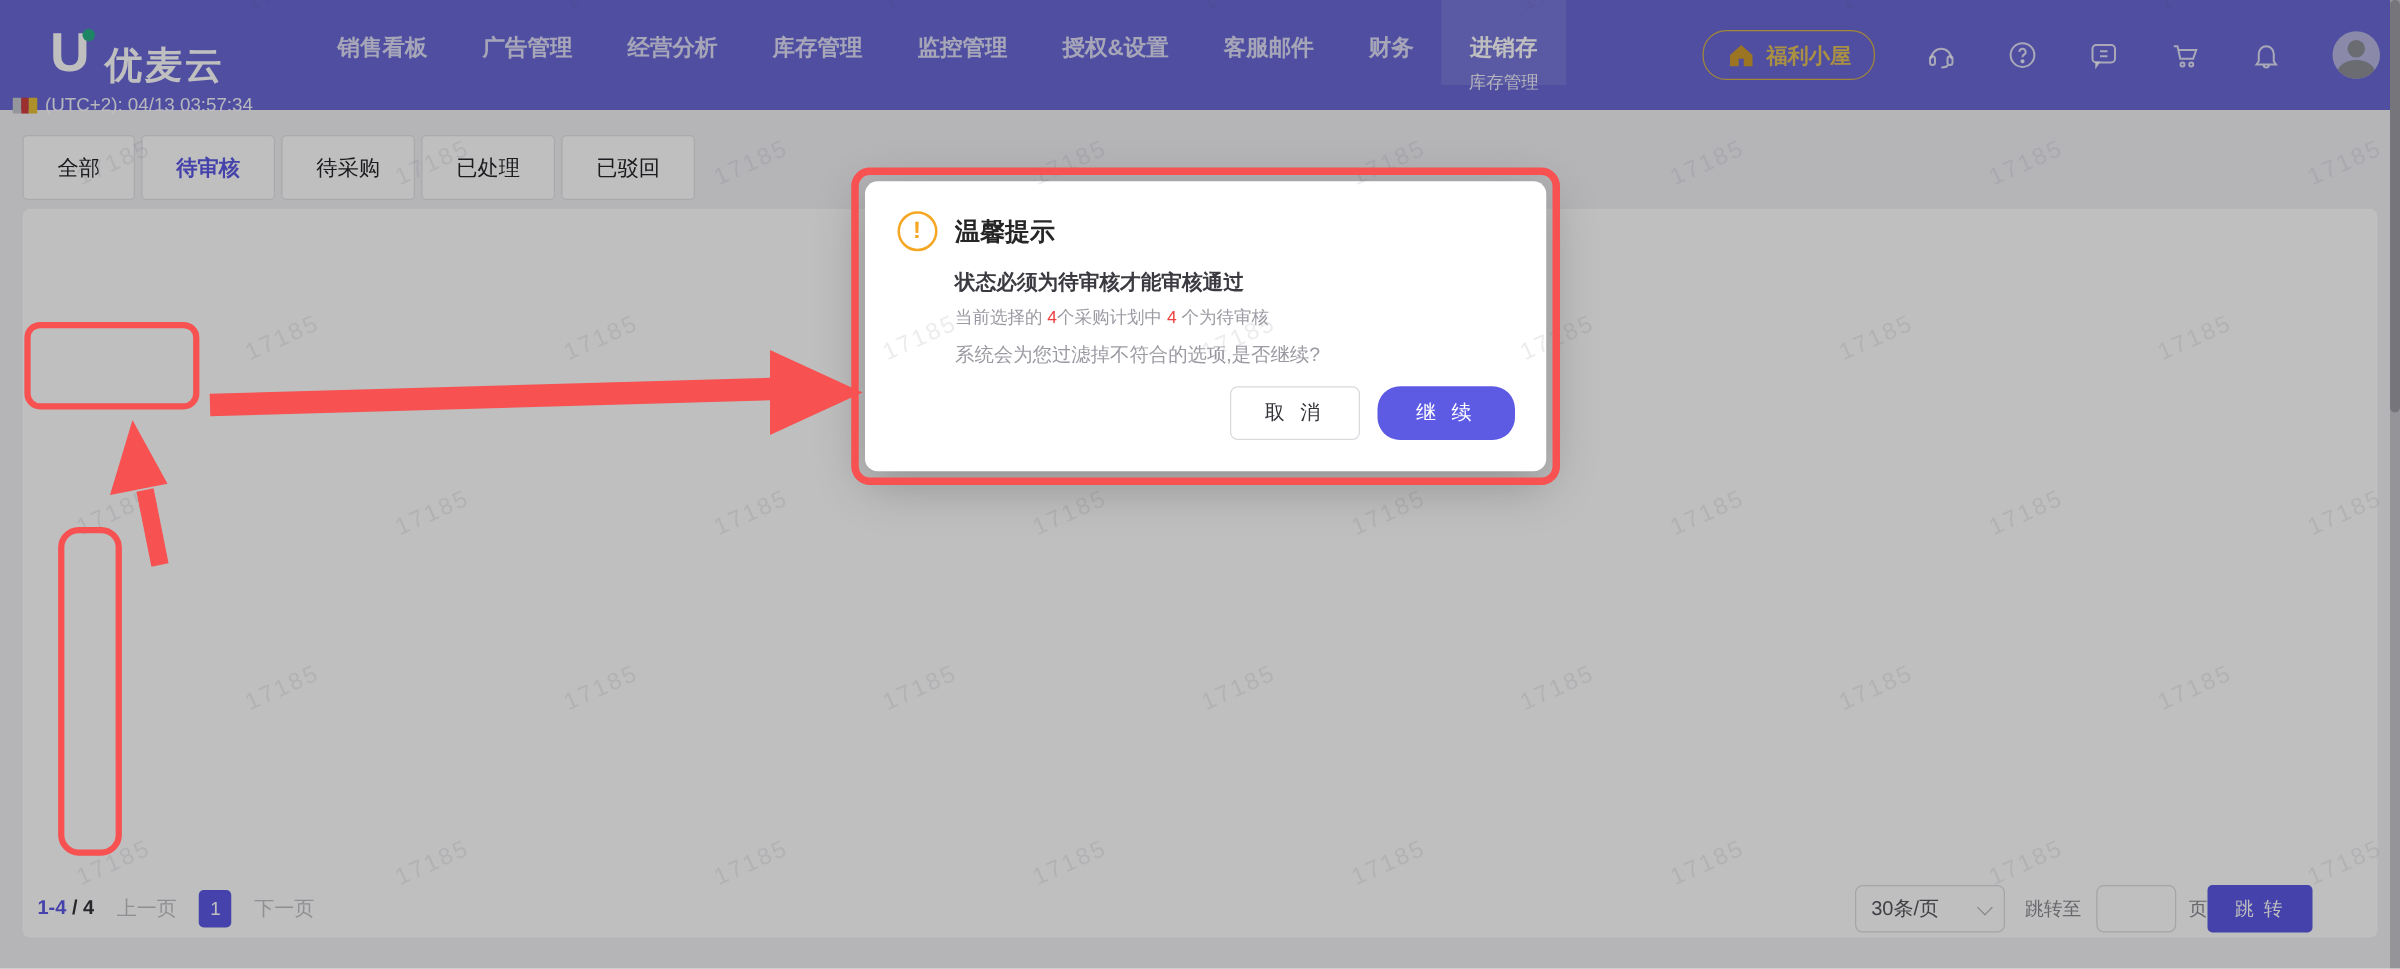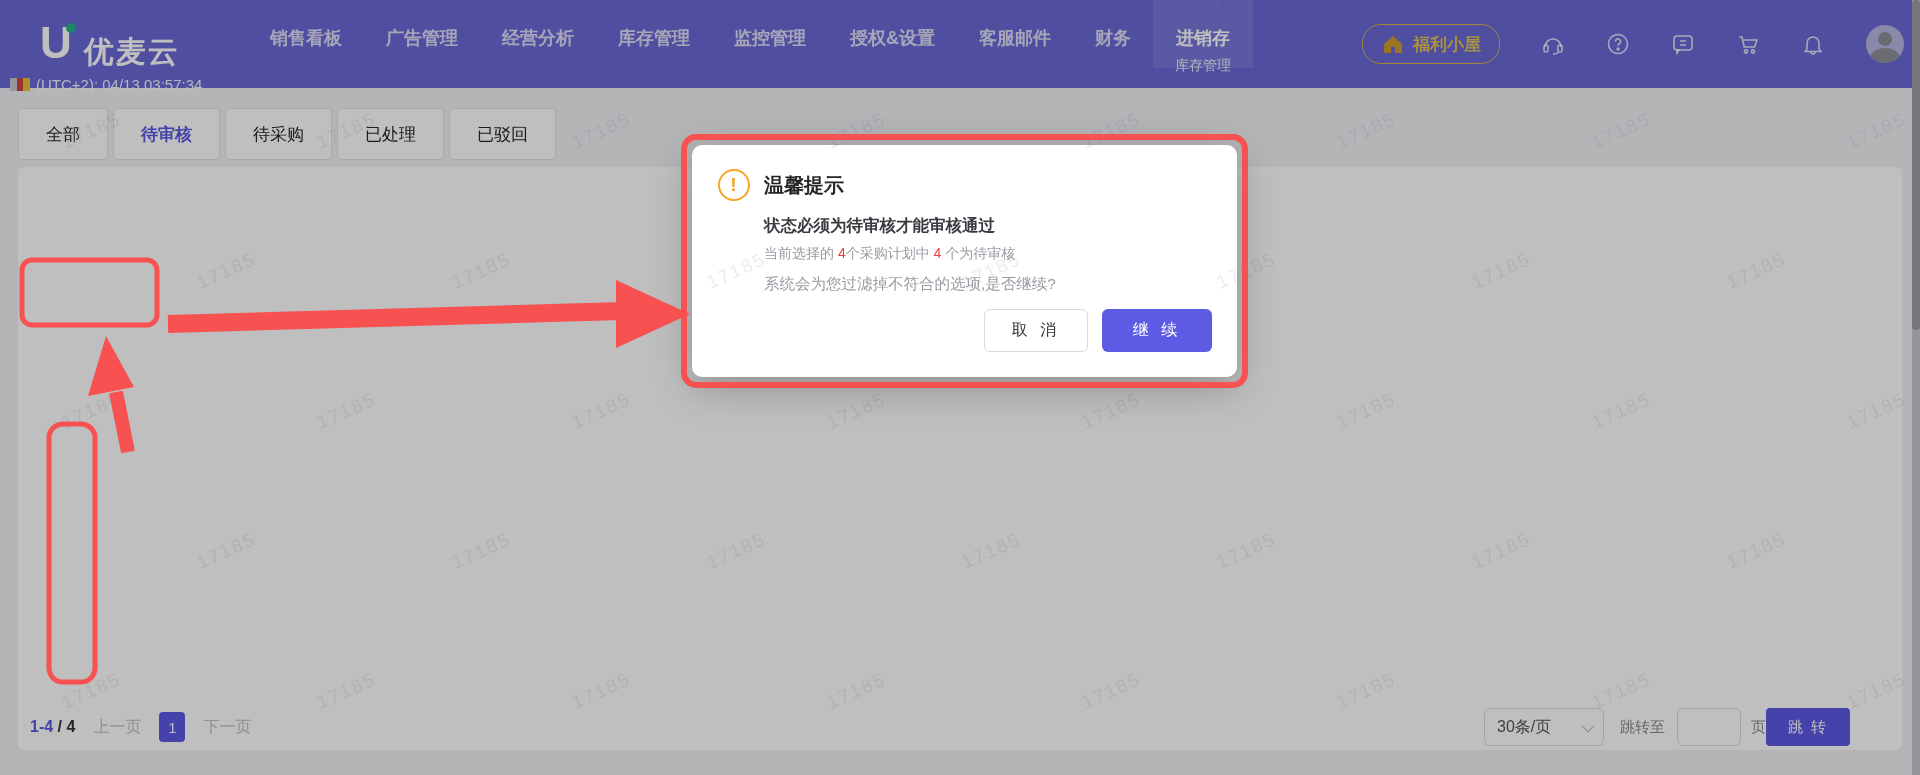--- a/index.html
+++ b/index.html
@@ -37,21 +37,21 @@
 
   
   .panel{position:absolute;left:18px;top:167px;width:1884px;height:583px;background:#fff;border-radius:6px;z-index:1;}
 
   
   .fbox{position:absolute;height:45px;background:#fff;border:1px solid #dcdce2;border-radius:6px;
         display:flex;align-items:center;box-sizing:border-box;font-size:16px;}
   .chev{display:inline-block;width:8px;height:8px;border-right:1.6px solid #b0b0b8;border-bottom:1.6px solid #b0b0b8;transform:rotate(45deg) translateY(-2px);}
   .ph{color:#b8b8c0;}
   .dark{color:#33333a;}
-  .btn-primary{background:#5d5ae4;color:#fff;border:none;border-radius:6px;font-size:16px;cursor:pointer;
+  .btn-primary{background:#5d5ae4;color:#fff;border:none;border-radius:18px;font-size:16px;cursor:pointer;
                display:flex;align-items:center;justify-content:center;letter-spacing:2px;}
   .btn-plain{background:#fff;color:#33333a;border:1px solid #d9d9de;border-radius:4px;font-size:15px;cursor:pointer;
              display:flex;align-items:center;justify-content:center;}
 
   
   .thead,.trow{display:grid;grid-template-columns:55px 165px 35px 165px 310px 290px 185px 200px 225px 120px 110px;
                position:absolute;left:30px;width:1860px;align-items:center;}
   .thead{top:338px;height:64px;background:#f7f8fa;font-size:15.5px;color:#33333a;}
   .trow{height:72px;border-bottom:1px solid #ededf1;font-size:16px;color:#26262b;}
   .trow:nth-of-type(1){top:402px;}

